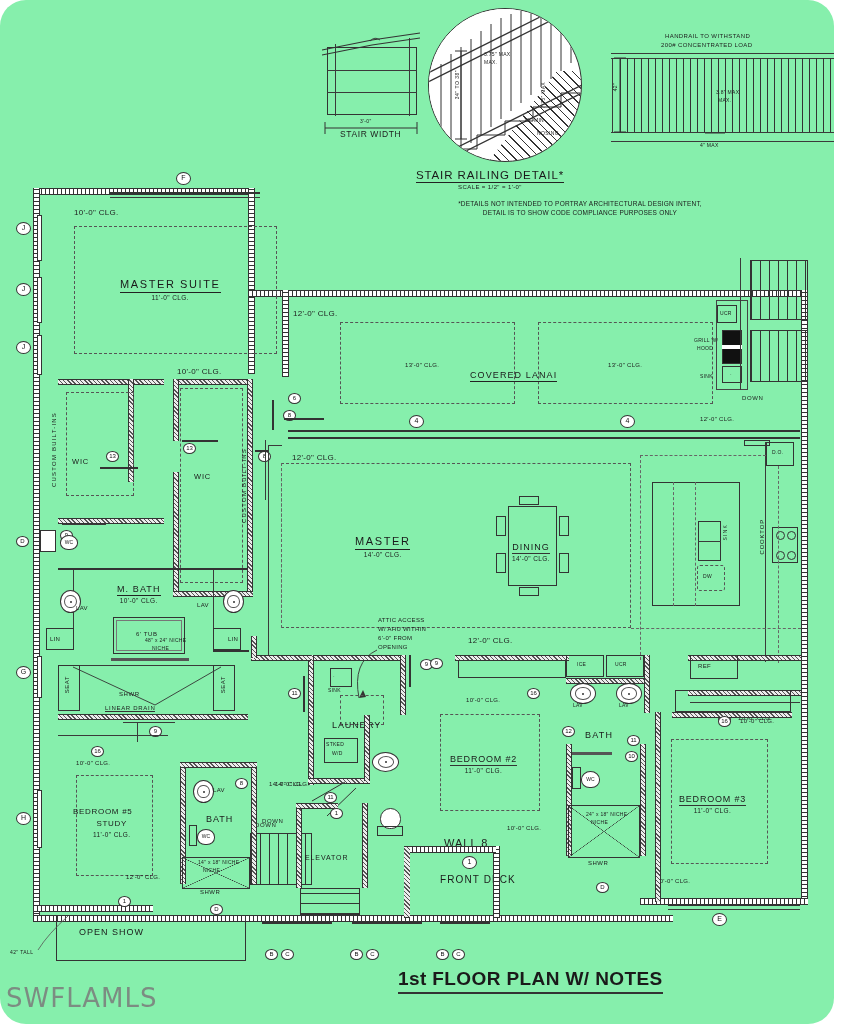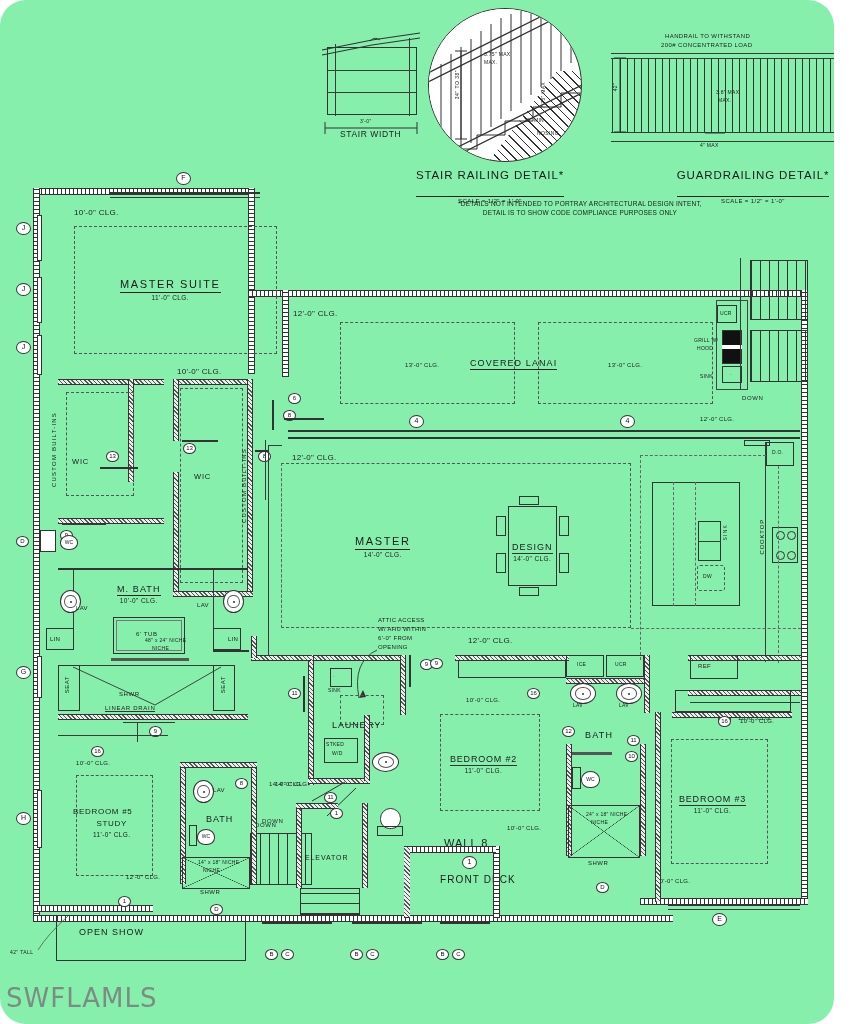--- a/index.html
+++ b/index.html
@@ -150,21 +150,21 @@
   .balust-tight{
     position:absolute;
     background:repeating-linear-gradient(90deg,#333 0 1.5px,transparent 1.5px 7px);
   }
   
   .dtitle{
     position:absolute;text-align:center;white-space:nowrap;
   }
   .dtitle .t1{
     font-size:11.5px;letter-spacing:.9px;border-bottom:1px solid #222;
-    display:inline-block;padding-bottom:15px;
+    display:inline-block;padding-bottom:1px;
   }
   .dtitle .t2{font-size:6px;letter-spacing:.4px;display:block;margin-top:1px;}
   .note{
     position:absolute;text-align:center;font-size:6.5px;letter-spacing:.2px;
     line-height:1.35;white-space:nowrap;
   }
   
   #plan-title{
     position:absolute;
     font-size:19px;font-weight:700;letter-spacing:.4px;
@@ -276,24 +276,20 @@
       <line x1="614" y1="58" x2="626" y2="58" stroke="#333" stroke-width="1"></line>
       <line x1="614" y1="132" x2="626" y2="132" stroke="#333" stroke-width="1"></line>
       <line x1="705" y1="133" x2="725" y2="133" stroke="#333" stroke-width="1"></line>
     </svg>
     <div class="lbl micro" style="left:613px;top:83px;writing-mode:vertical-rl;transform:rotate(180deg);">42"</div>
     <div class="lbl micro" style="left:716px;top:90px;">3.8" MAX</div>
     <div class="lbl micro" style="left:718px;top:98px;">MAX.</div>
     <div class="lbl micro" style="left:700px;top:143px;">4" MAX</div>
   </div>
 
-  <div class="dtitle" style="left:653px;top:165px;width:200px;">
-    <span class="t1">GUARDRAILING DETAIL*</span>
-    <span class="t2">SCALE = 1/2" = 1'-0"</span>
-  </div>
 
   <div class="note" style="left:400px;top:200px;width:360px;">
     <div>*DETAILS NOT INTENDED TO PORTRAY ARCHITECTURAL DESIGN INTENT,</div>
     <div>DETAIL IS TO SHOW CODE COMPLIANCE PURPOSES ONLY</div>
   </div>
 
   <div class="hatchh" style="left:33px;top:188px;width:222px;"></div>
   <div class="hatchv" style="left:33px;top:188px;height:734px;"></div>
   <div class="hatchv" style="left:248px;top:188px;height:186px;"></div>
   <div class="hatchh" style="left:248px;top:290px;width:560px;"></div>
@@ -397,21 +393,21 @@
 
   <div class="frmh" style="left:58px;top:714px;width:190px;"></div>
   <div class="bub sm" style="left:149px;top:726px;">9</div>
   <div class="thinh" style="left:123px;top:722px;width:52px;"></div>
 
   <div class="lbl" style="left:293px;top:310px;">12'-0" CLG.</div>
   <div class="dash" style="left:340px;top:322px;width:175px;height:82px;"></div>
   <div class="dash" style="left:538px;top:322px;width:175px;height:82px;"></div>
   <div class="lbl tiny" style="left:405px;top:362px;">13'-0" CLG.</div>
   <div class="lbl tiny" style="left:608px;top:362px;">13'-0" CLG.</div>
-  <div class="room small" style="left:470px;top:352px;">
+  <div class="room small" style="left:470px;top:364px;">
     <span class="rname">COVERED LANAI</span>
   </div>
   <div class="hatchv" style="left:282px;top:290px;height:87px;"></div>
   <div class="thinv" style="left:272px;top:400px;height:30px;background:#333;width:2px;"></div>
   <div class="bub sm" style="left:288px;top:393px;">6</div>
   <div class="bub sm" style="left:283px;top:410px;">8</div>
   <div class="thinh" style="left:284px;top:418px;width:40px;height:2px;background:#333;"></div>
   <div class="thinh" style="left:288px;top:430px;width:512px;height:2px;background:#333;"></div>
   <div class="thinh" style="left:288px;top:437px;width:512px;height:2px;background:#333;"></div>
   <div class="bub" style="left:409px;top:415px;">4</div>
@@ -442,21 +438,21 @@
   </div>
 
   <div class="box" style="left:508px;top:506px;width:49px;height:80px;"></div>
   <div class="box" style="left:519px;top:496px;width:20px;height:9px;"></div>
   <div class="box" style="left:519px;top:587px;width:20px;height:9px;"></div>
   <div class="box" style="left:496px;top:516px;width:10px;height:20px;"></div>
   <div class="box" style="left:496px;top:553px;width:10px;height:20px;"></div>
   <div class="box" style="left:559px;top:516px;width:10px;height:20px;"></div>
   <div class="box" style="left:559px;top:553px;width:10px;height:20px;"></div>
   <div class="room xs" style="left:512px;top:536px;">
-    <span class="rname" style="font-size:9px;letter-spacing:1px;border-bottom:1px solid #333;">DESIGN</span>
+    <span class="rname" style="font-size:9px;letter-spacing:1px;border-bottom:1px solid #333;">DINING</span>
     <span class="rclg">14'-0" CLG.</span>
   </div>
 
   <div class="lbl tiny" style="left:378px;top:617px;">ATTIC ACCESS</div>
   <div class="lbl tiny" style="left:378px;top:626px;">W/ AHU WITHIN</div>
   <div class="lbl tiny" style="left:378px;top:635px;">6'-0" FROM</div>
   <div class="lbl tiny" style="left:378px;top:644px;">OPENING</div>
   <svg class="svgwrap" width="859" height="1024">
     <path d="M377,650 q-25,12 -18,48" fill="none" stroke="#333" stroke-width="0.9"></path>
     <polygon points="359,698 363,690 366,697" fill="#333"></polygon>
@@ -653,15 +649,16 @@
   <div class="frmv" style="left:251px;top:636px;height:22px;"></div>
   <div class="dashv" style="left:281px;top:463px;height:165px;"></div>
   <div class="thinv" style="left:268px;top:445px;height:210px;"></div>
   <div class="thinh" style="left:268px;top:445px;width:14px;"></div>
   <div class="dashh" style="left:640px;top:455px;width:126px;"></div>
   <div class="dashv" style="left:640px;top:455px;height:205px;"></div>
   <div class="dashh" style="left:631px;top:628px;width:170px;"></div>
   <div class="box" style="left:744px;top:440px;width:26px;height:6px;"></div>
   <div class="frmh" style="left:404px;top:846px;width:6px;height:72px;"></div>
 
+  <div id="plan-title" style="left:398px;top:968px;">1st FLOOR PLAN W/ NOTES</div>
   <div id="watermark" style="left:6px;top:983px;">SWFLAMLS</div>
 
 </div>
 
 </body></html>

